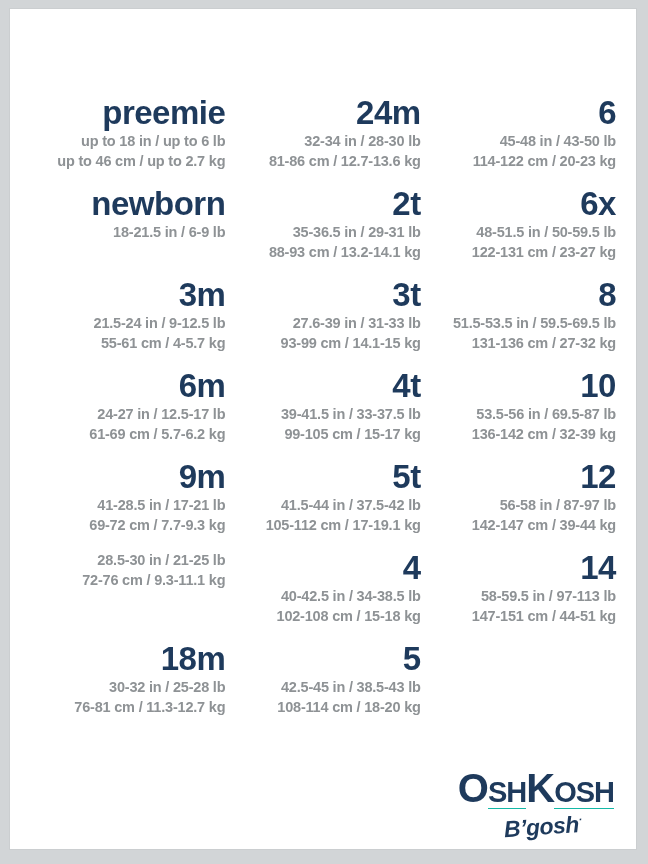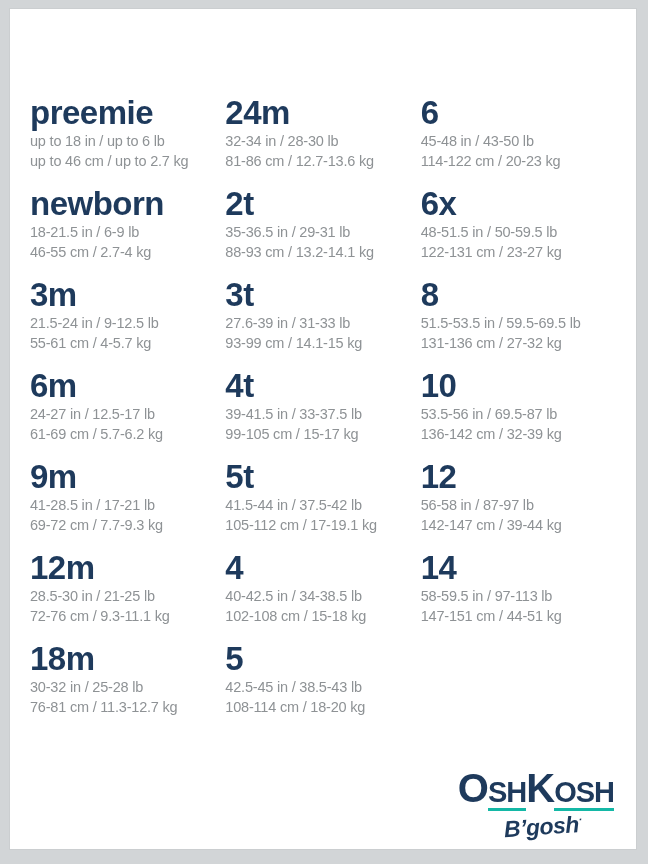--- a/index.html
+++ b/index.html
@@ -17,33 +17,33 @@
     box-shadow: 0 0 0 1px rgba(0,0,0,0.03);
   }
   .grid {
     display: grid;
     grid-template-columns: repeat(3, 1fr);
     padding: 86px 20px 0 20px;
   }
   .col { display: block; }
   .cell {
     height: 91px;
-    text-align: left;
+    text-align: right;
   }
   .size-label {
     color: #1e3a5c;
     font-size: 33px;
     font-weight: bold;
     line-height: 36px;
     letter-spacing: -0.5px;
   }
   .size-line {
     color: #8e9295;
     font-size: 14.5px;
-    font-weight: normal;
+    font-weight: bold;
     line-height: 20px;
     letter-spacing: -0.2px;
     white-space: nowrap;
   }
   .logo {
     position: absolute;
     right: 22px;
     bottom: 8px;
     color: #1e3a5c;
     text-align: center;
@@ -51,21 +51,21 @@
   .logo-line1 {
     font-weight: bold;
     letter-spacing: -1px;
     line-height: 34px;
     white-space: nowrap;
   }
   .logo-big { font-size: 40px; }
   .logo-small {
     font-size: 29px;
     display: inline-block;
-    border-bottom: 3px solid #14b8a6;
+    border-bottom: 1px solid #14b8a6;
     padding-bottom: 1px;
     line-height: 30px;
   }
   .logo-line2 {
     font-size: 23px;
     font-weight: bold;
     font-style: italic;
     letter-spacing: -0.5px;
     transform: rotate(-4deg);
     margin-top: 0px;
@@ -85,39 +85,37 @@
 
     <div class="col">
       <div class="cell">
         <div class="size-label">preemie</div>
         <div class="size-line">up to 18 in / up to 6 lb</div>
         <div class="size-line">up to 46 cm / up to 2.7 kg</div>
       </div>
       <div class="cell">
         <div class="size-label">newborn</div>
         <div class="size-line">18-21.5 in / 6-9 lb</div>
-        <div class="size-line">46-55 cm / 2.7-4 kg</div>
       </div>
       <div class="cell">
         <div class="size-label">3m</div>
         <div class="size-line">21.5-24 in / 9-12.5 lb</div>
         <div class="size-line">55-61 cm / 4-5.7 kg</div>
       </div>
       <div class="cell">
         <div class="size-label">6m</div>
         <div class="size-line">24-27 in / 12.5-17 lb</div>
         <div class="size-line">61-69 cm / 5.7-6.2 kg</div>
       </div>
       <div class="cell">
         <div class="size-label">9m</div>
         <div class="size-line">41-28.5 in / 17-21 lb</div>
         <div class="size-line">69-72 cm / 7.7-9.3 kg</div>
       </div>
       <div class="cell">
-        <div class="size-label">12m</div>
         <div class="size-line">28.5-30 in / 21-25 lb</div>
         <div class="size-line">72-76 cm / 9.3-11.1 kg</div>
       </div>
       <div class="cell">
         <div class="size-label">18m</div>
         <div class="size-line">30-32 in / 25-28 lb</div>
         <div class="size-line">76-81 cm / 11.3-12.7 kg</div>
       </div>
     </div>
 

